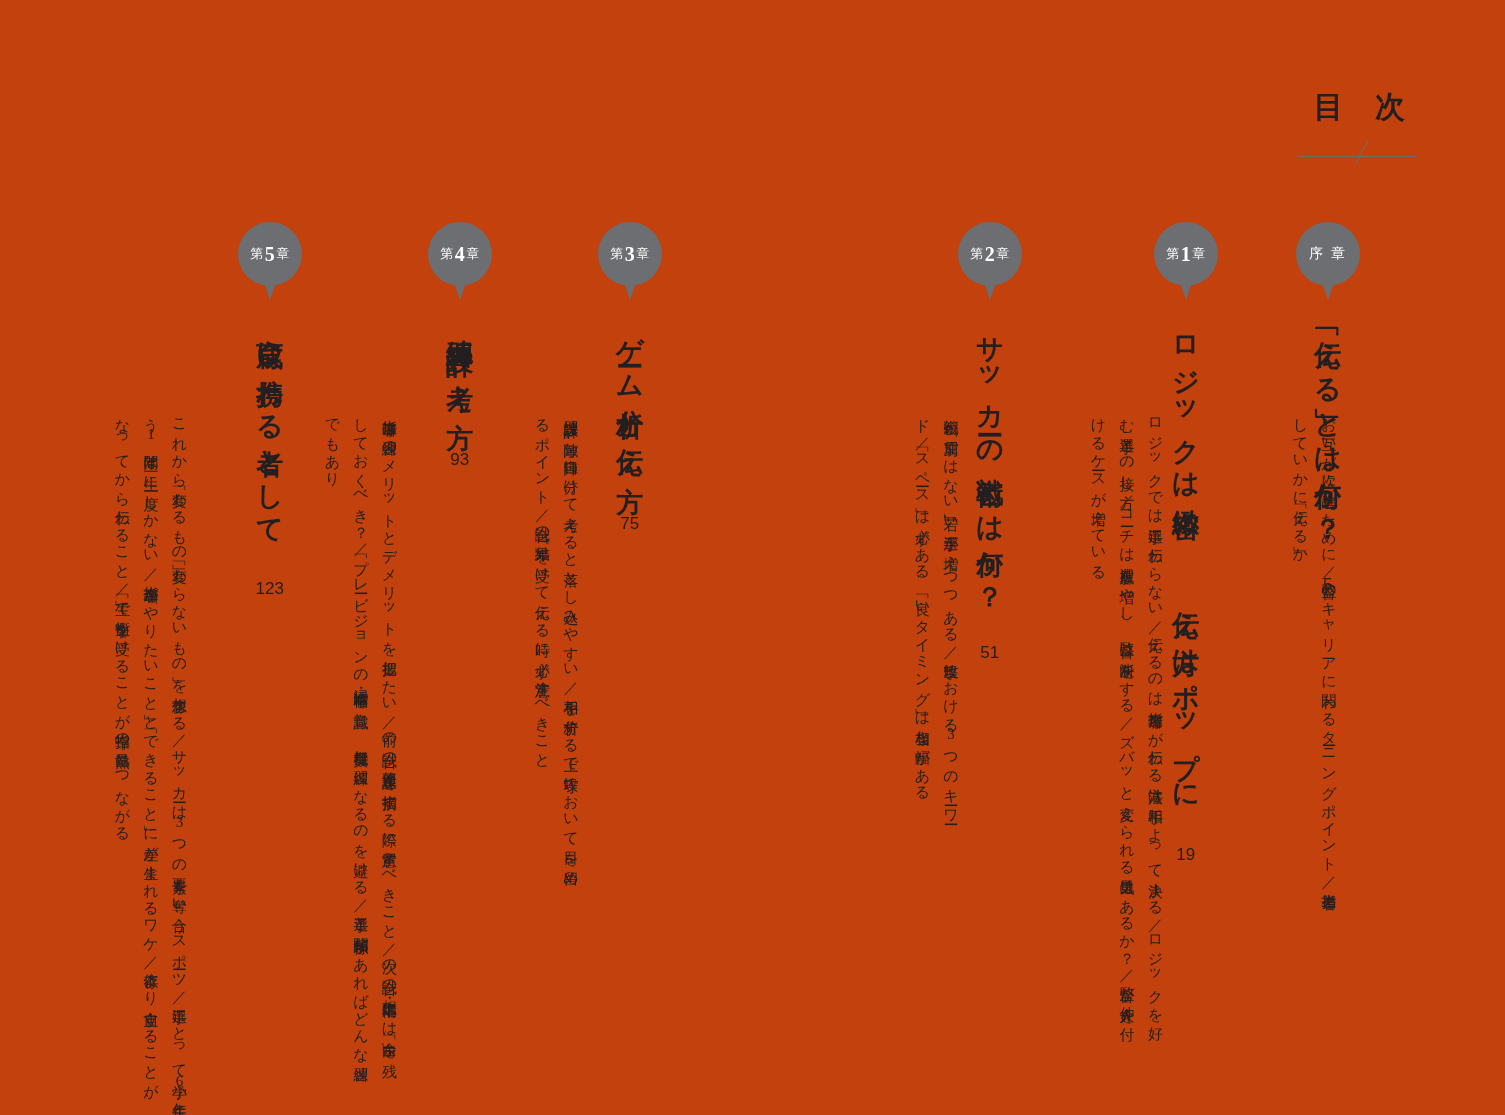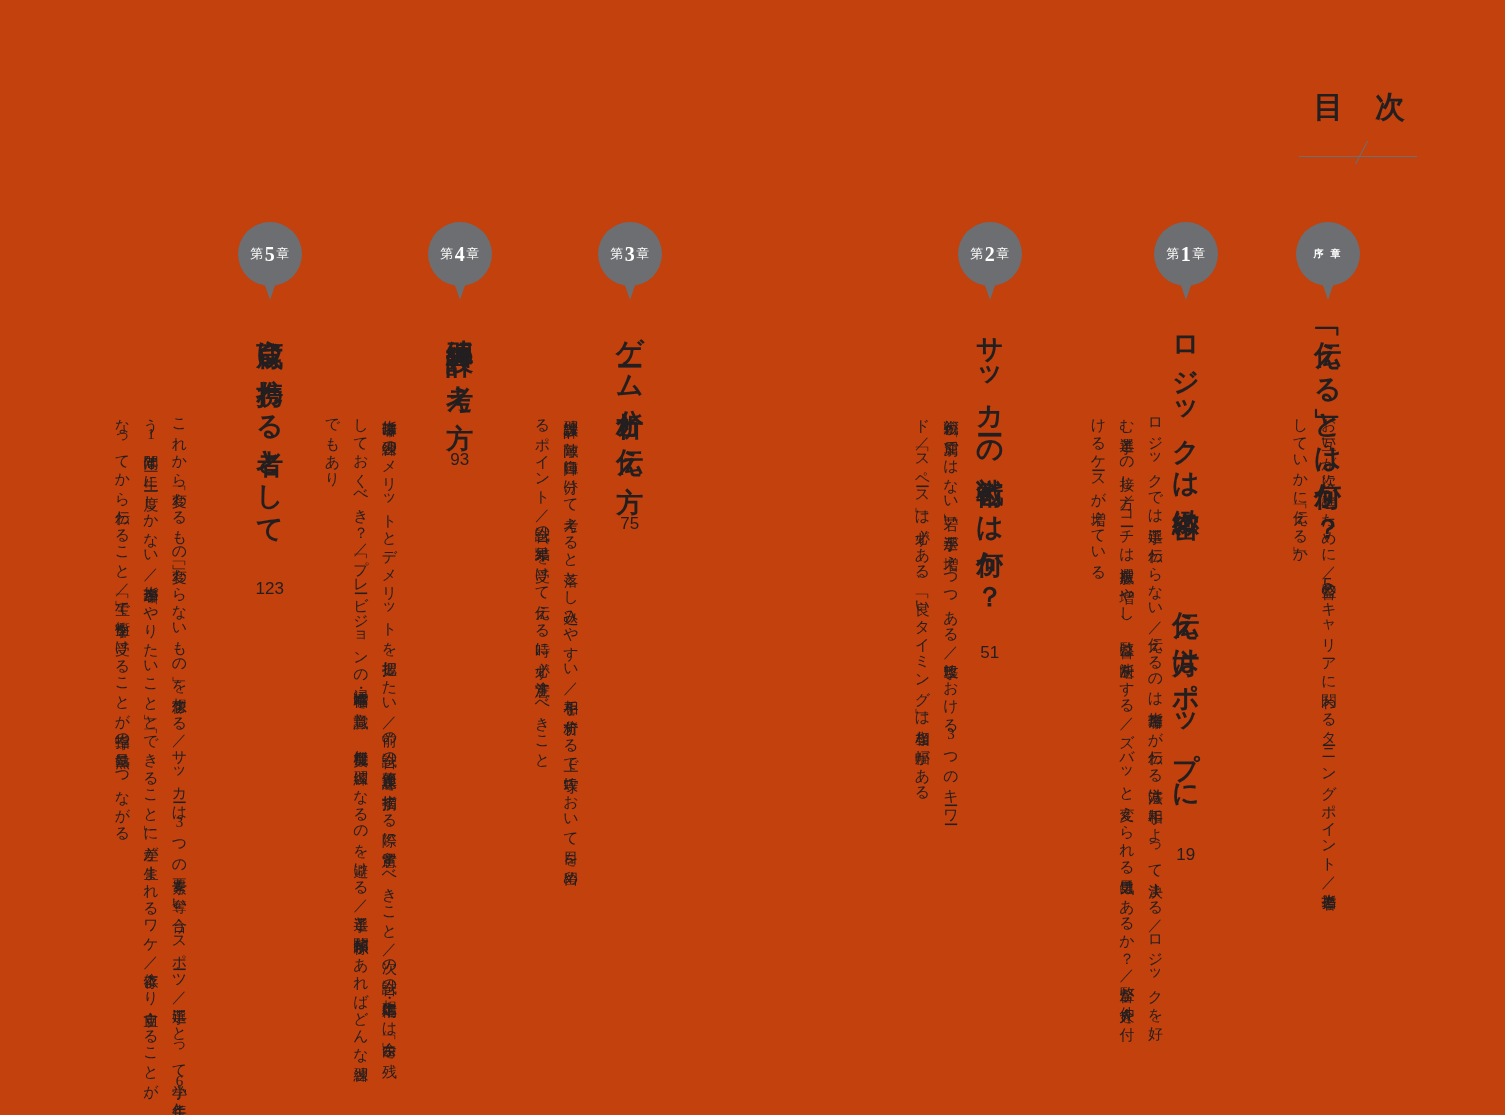--- a/index.html
+++ b/index.html
@@ -112,23 +112,22 @@
     white-space: nowrap;
   }
   .pin .pin-label .num {
     font-family: "Liberation Serif", serif;
     font-size: 20px;
     font-weight: bold;
     margin: 0 1px;
     line-height: 1;
   }
   .pin .pin-label.jo {
-    font-size: 10px;
+    font-size: 14px;
     letter-spacing: 2px;
-    font-weight: bold;
   }
 
   
   .vtext {
     writing-mode: vertical-rl;
     text-orientation: upright;
     -webkit-text-orientation: upright;
     font-family: "Liberation Serif", serif;
     color: #231f20;
   }

